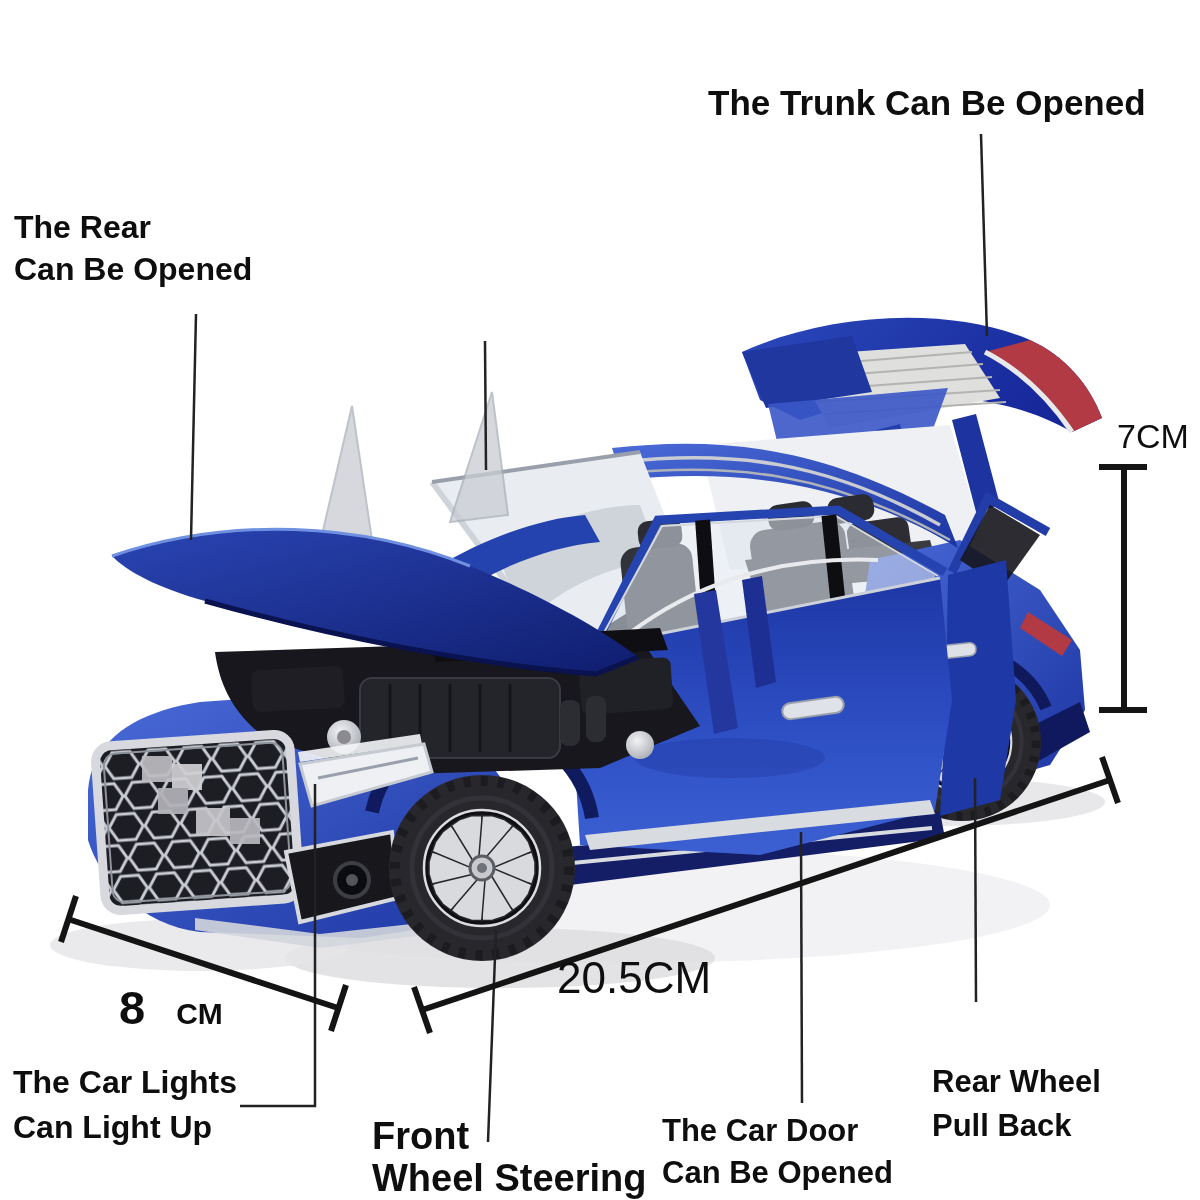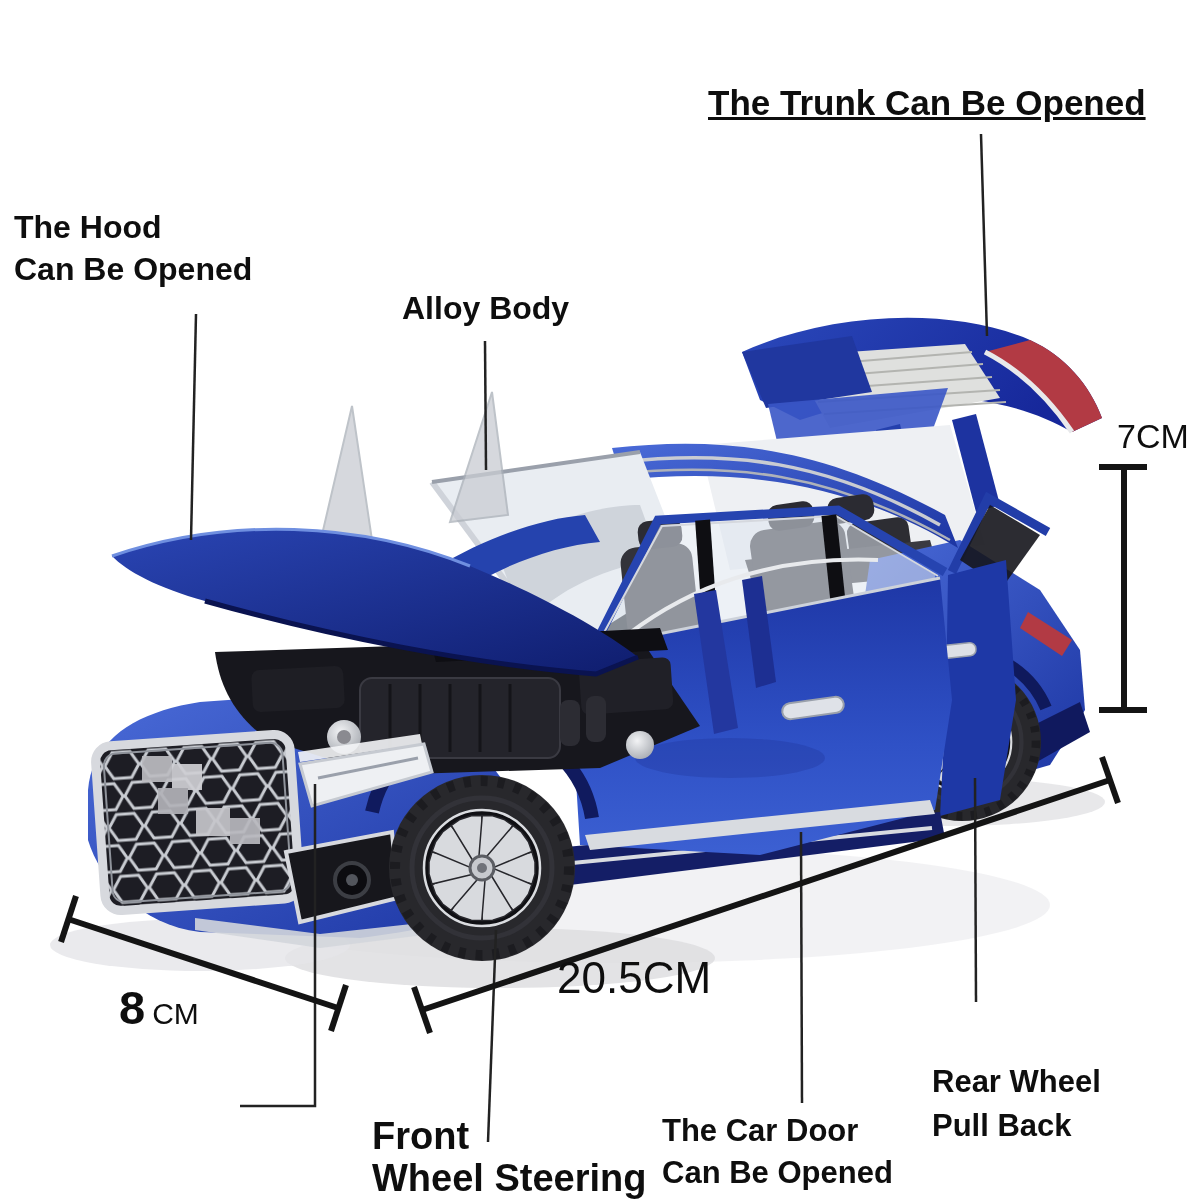--- a/index.html
+++ b/index.html
@@ -6,33 +6,33 @@
     --body-blue:#2746b4; --body-blue-dark:#16279a; --body-blue-light:#4a6fd4;
     --caliper-red:#c2202a; --tail-red:#b23a44; --chrome:#d7d9de;
     --label-text:#0e0e0e; --line-color:#222222; --measure-color:#141414;
   }
   html,body{margin:0;padding:0;}
   body{width:1200px;height:1200px;position:relative;background:#ffffff;overflow:hidden;
        font-family:"Liberation Sans",sans-serif;}
   .stage{position:absolute;inset:0;}
   svg{position:absolute;left:0;top:0;}
   .lbl{position:absolute;color:var(--label-text);font-weight:700;white-space:pre-line;line-height:42px;}
-  .lbl-trunk{left:708px;top:82px;font-size:35px;text-decoration:underline;}
+  .lbl-trunk{left:708px;top:82px;font-size:35px;}
   .lbl-hood{left:14px;top:206px;font-size:32px;}
   .lbl-alloy{left:402px;top:287px;font-size:32px;}
   .lbl-lights{left:13px;top:1060px;font-size:32px;line-height:45px;}
   .lbl-frontwheel{left:372px;top:1115px;font-size:38px;}
   .lbl-door{left:662px;top:1110px;font-size:31px;}
   .lbl-rearwheel{left:932px;top:1060px;font-size:31px;line-height:44px;}
   .meas{position:absolute;color:var(--label-text);font-weight:400;}
   .meas-7{left:1117px;top:417px;font-size:34px;}
   .meas-205{left:557px;top:953px;font-size:44px;}
   .meas-8{left:119px;top:980px;display:flex;align-items:baseline;gap:7px;}
   .meas-8 .big{font-size:47px;font-weight:700;}
-  .meas-8 .unit{font-size:30px;font-weight:400;}
+  .meas-8 .unit{font-size:30px;font-weight:700;margin-left:24px;}
 </style>
 </head>
 <body>
 
 <div class="stage">
 
 <svg width="1200" height="1200" viewBox="0 0 1200 1200">
   <defs>
     <linearGradient id="gBody" x1="0" y1="0" x2="1" y2="1">
       <stop offset="0" stop-color="#4a6bd8"></stop>
@@ -283,23 +283,24 @@
     </g>
     <g>
       <line x1="68" y1="919" x2="338" y2="1008"></line>
       <line x1="76" y1="896" x2="61" y2="942"></line>
       <line x1="346" y1="985" x2="331" y2="1031"></line>
     </g>
   </g>
 </svg>
 
 <div class="lbl lbl-trunk">The Trunk Can Be Opened</div>
-<div class="lbl lbl-hood">The Hood
+<div class="lbl lbl-hood">The Rear
 Can Be Opened</div>
-<div class="lbl lbl-alloy">Alloy Body</div>
+<div class="lbl lbl-lights">The Car Lights
+Can Light Up</div>
 <div class="lbl lbl-frontwheel">Front
 Wheel Steering</div>
 <div class="lbl lbl-door">The Car Door
 Can Be Opened</div>
 <div class="lbl lbl-rearwheel">Rear Wheel
 Pull Back</div>
 
 <div class="meas meas-7">7CM</div>
 <div class="meas meas-205">20.5CM</div>
 <div class="meas meas-8">

